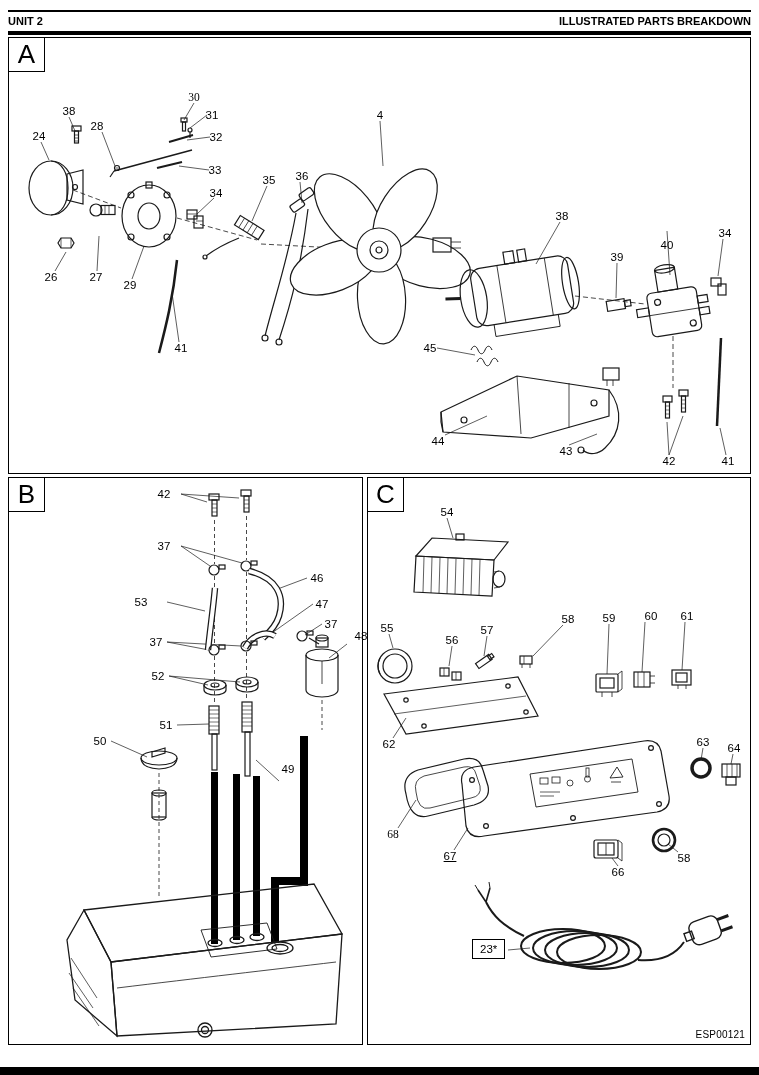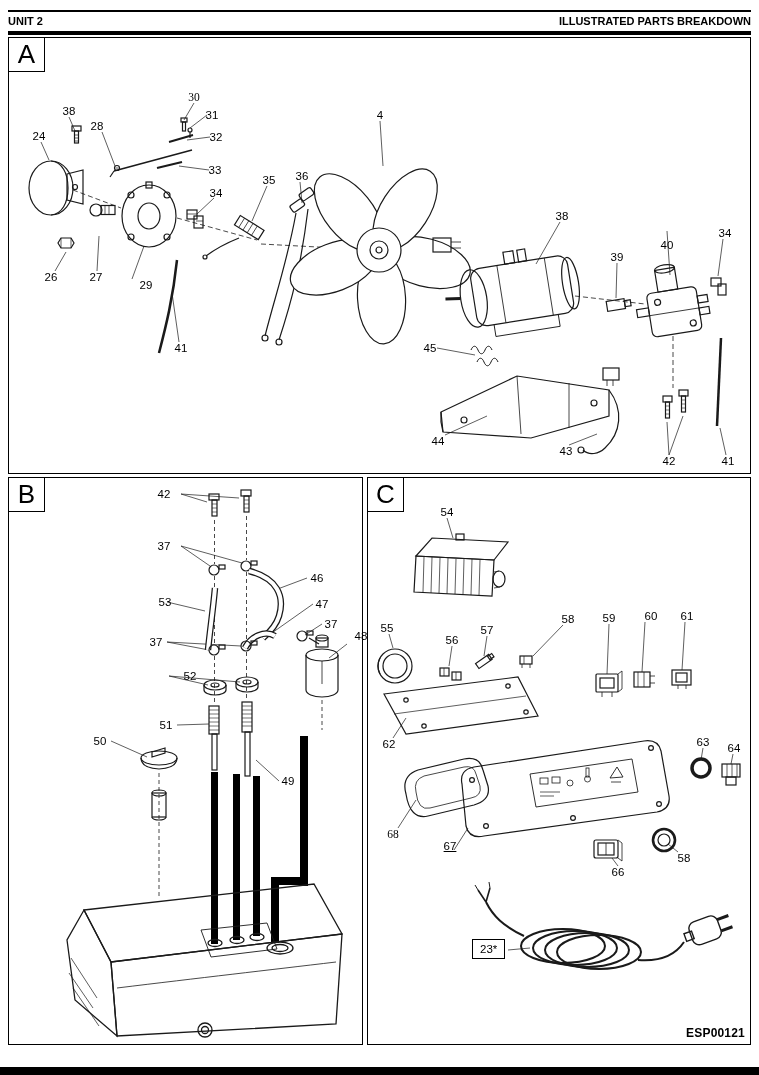--- a/index.html
+++ b/index.html
@@ -22,21 +22,21 @@
   .corner-label {
     position:absolute; top:0; left:0; width:36px; height:34px; z-index:3;
     border-right:1.5px solid #000; border-bottom:1.5px solid #000;
     display:flex; align-items:center; justify-content:center;
     font-size:26px; background:#fff;
   }
   .art { position:absolute; left:0; top:0; width:100%; height:100%; z-index:1; }
   .callout-layer { position:absolute; left:0; top:0; right:0; bottom:0; z-index:2; pointer-events:none; }
   .callout { position:absolute; transform:translate(-50%,-50%); font-size:11.5px; line-height:12px; color:#000; white-space:nowrap; }
   .boxed-callout { position:absolute; z-index:3; border:1px solid #000; padding:3px 7px; font-size:11.5px; background:#fff; }
-  .esp-code { position:absolute; right:5px; bottom:4px; z-index:3; font-size:12px; letter-spacing:.2px;font-weight:bold; }
+  .esp-code { position:absolute; right:5px; bottom:4px; z-index:3; font-size:10px; letter-spacing:.2px; }
   .bottom-bar { position:absolute; left:0; right:0; bottom:0; height:8px; background:#000; }
 </style>
 </head>
 <body>
 
 <div class="page">
 
   <div class="title-rule"></div>
   <div class="subheader">
     <span>UNIT 2</span>
@@ -259,21 +259,21 @@
         <span class="callout" style="left: 207px; top: 155px;">34</span>
         <span class="callout" style="left: 260px; top: 142px;">35</span>
         <span class="callout" style="left: 293px; top: 138px;">36</span>
         <span class="callout" style="left: 371px; top: 77px;">4</span>
         <span class="callout" style="left: 553px; top: 178px;">38</span>
         <span class="callout" style="left: 658px; top: 187px; margin-top: 20px;">40</span>
         <span class="callout" style="left: 716px; top: 195px;">34</span>
         <span class="callout" style="left: 608px; top: 219px;">39</span>
         <span class="callout" style="left: 42px; top: 239px;">26</span>
         <span class="callout" style="left: 87px; top: 239px;">27</span>
-        <span class="callout" style="left: 121px; top: 247px; margin-left: 16px;">29</span>
+        <span class="callout" style="left: 121px; top: 247px;">29</span>
         <span class="callout" style="left: 172px; top: 310px;">41</span>
         <span class="callout" style="left: 421px; top: 310px;">45</span>
         <span class="callout" style="left: 429px; top: 403px;">44</span>
         <span class="callout" style="left: 557px; top: 413px;">43</span>
         <span class="callout" style="left: 660px; top: 423px;">42</span>
         <span class="callout" style="left: 719px; top: 423px;">41</span>
       </div>
   </section>
 
   <div class="bottom-row">
@@ -416,29 +416,29 @@
               <circle cx="196" cy="552" r="3.5"></circle>
             <path d="M108,510 C190,500 260,492 327,484" stroke-width="0.8"></path>
             <path d="M62,480 L88,520 M60,495 L84,530 M64,510 L90,548" stroke-width="0.7"></path>
           </g>
         </g>
       </svg>
       <div class="callout-layer">
           <span class="callout" style="left: 155px; top: 16px;">42</span>
           <span class="callout" style="left: 155px; top: 68px;">37</span>
           <span class="callout" style="left: 308px; top: 100px;">46</span>
-          <span class="callout" style="left: 156px; top: 124px;">53</span>
+          <span class="callout" style="left: 132px; top: 124px;">53</span>
           <span class="callout" style="left: 313px; top: 126px;">47</span>
           <span class="callout" style="left: 322px; top: 146px;">37</span>
           <span class="callout" style="left: 352px; top: 158px;">48</span>
           <span class="callout" style="left: 147px; top: 164px;">37</span>
-          <span class="callout" style="left: 149px; top: 198px; margin-left: 32px;">52</span>
+          <span class="callout" style="left: 149px; top: 198px;">52</span>
           <span class="callout" style="left: 157px; top: 247px;">51</span>
           <span class="callout" style="left: 91px; top: 263px;">50</span>
-          <span class="callout" style="left: 279px; top: 303px;">49</span>
+          <span class="callout" style="left: 279px; top: 291px;">49</span>
         </div>
     </section>
 
     <section class="panel panel-c">
       <div class="corner-label">C</div>
       <svg class="art" viewBox="0 0 382 566">
         <g fill="none" stroke="#1a1a1a" stroke-width="1.2">
 
           <g stroke-width="0.7">
             <path d="M79,40 L85,60"></path>
@@ -588,21 +588,21 @@
           <span class="callout" style="left: 84px; top: 162px;">56</span>
           <span class="callout" style="left: 119px; top: 152px;">57</span>
           <span class="callout" style="left: 200px; top: 141px;">58</span>
           <span class="callout" style="left: 241px; top: 140px;">59</span>
           <span class="callout" style="left: 277px; top: 138px; padding-left: 12px;">60</span>
           <span class="callout" style="left: 319px; top: 138px;">61</span>
           <span class="callout" style="left: 21px; top: 266px;">62</span>
           <span class="callout" style="left: 335px; top: 264px;">63</span>
           <span class="callout" style="left: 366px; top: 270px;">64</span>
           <span class="callout" style="left: 25px; top: 356px; font-family: Liberation Serif, serif;">68</span>
-          <span class="callout" style="left: 82px; top: 368px; text-decoration: underline;">67</span>
+          <span class="callout" style="left: 82px; top: 378px; text-decoration: underline;">67</span>
           <span class="callout" style="left: 250px; top: 394px;">66</span>
           <span class="callout" style="left: 316px; top: 380px;">58</span>
         </div>
       <div class="boxed-callout" style="left:104px; top:461px;">23*</div>
       <div class="esp-code">ESP00121</div>
     </section>
 
   </div>
 
   <div class="bottom-bar"></div>

